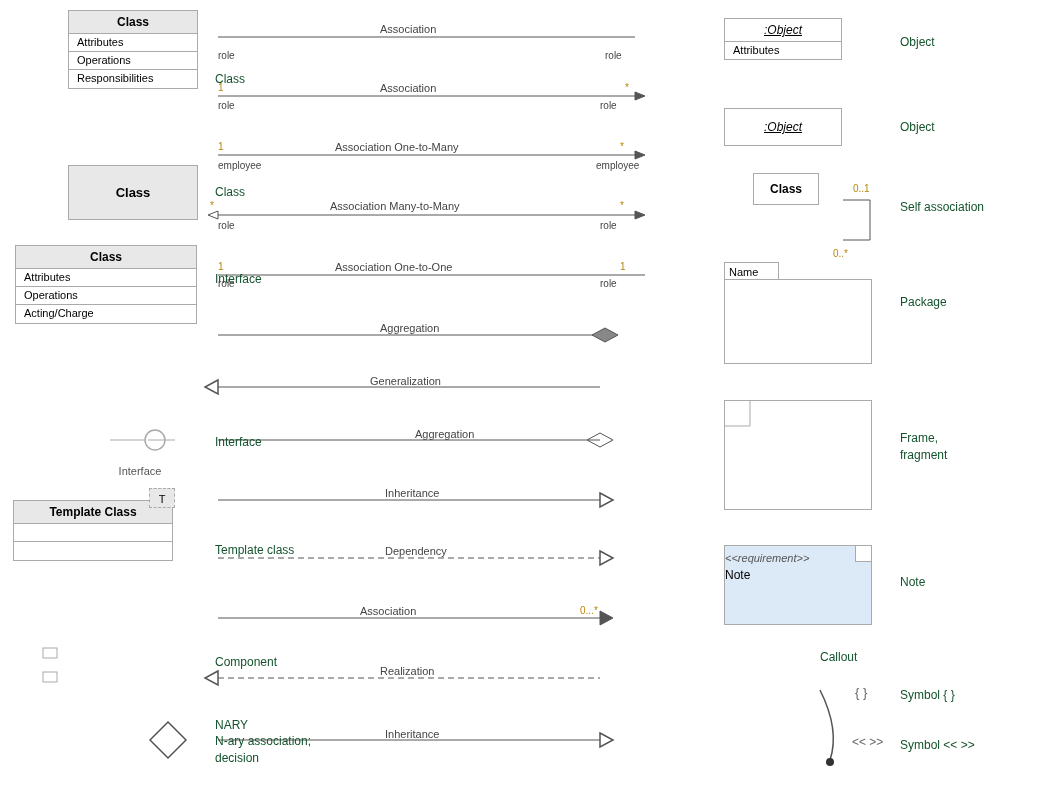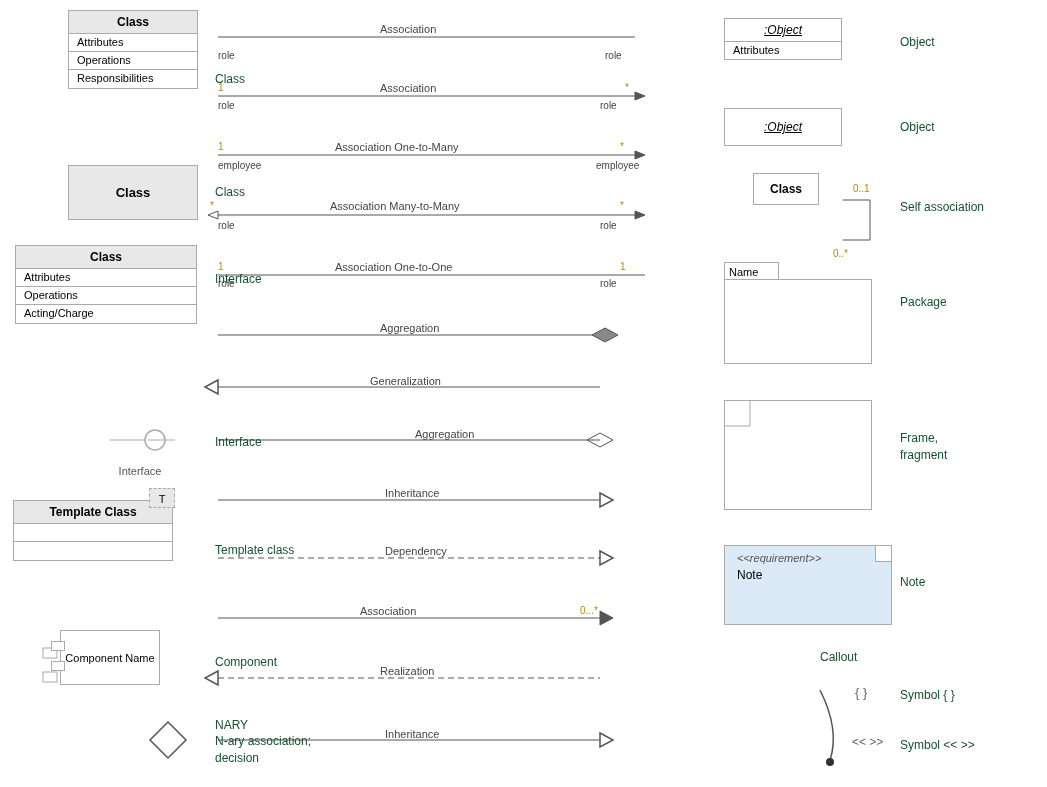--- a/index.html
+++ b/index.html
@@ -246,28 +246,20 @@
 
     <div class="uml-class" style="position:relative; width:160px; left:0; top:10px;">
       <div class="class-name">Template Class</div>
       <div class="class-section" style="min-height:18px;"></div>
       <div class="class-section" style="min-height:18px;"></div>
     </div>
   </div>
 
   <div class="diagram-label" style="left:215px; top:543px;">Template class</div>
 
-  <div style="position:absolute; left:60px; top:630px;">
-    <div style="position:relative; border:1px solid #aaa; background:#fff; width:100px; height:55px; display:flex; align-items:center; justify-content:center;">
-
-      <div style="position:absolute; left:-10px; top:10px; width:14px; height:10px; border:1px solid #aaa; background:#fff;"></div>
-      <div style="position:absolute; left:-10px; top:30px; width:14px; height:10px; border:1px solid #aaa; background:#fff;"></div>
-      <span style="font-size:11px;">Component Name</span>
-    </div>
-  </div>
 
   <div class="diagram-label" style="left:215px; top:655px;">Component</div>
 
   <div style="position:absolute; left:148px; top:720px;">
     <svg width="40" height="40">
       <polygon points="20,2 38,20 20,38 2,20" fill="none" stroke="#555" stroke-width="1.5"></polygon>
     </svg>
   </div>
 
   <div class="diagram-label" style="left:215px; top:718px;text-align:right;">NARY</div>
@@ -355,21 +347,21 @@
 
     <svg style="position:absolute;top:0;left:0;width:148px;height:110px;">
       <polyline points="0,25 25,25 25,0" fill="none" stroke="#aaa" stroke-width="1"></polyline>
     </svg>
   </div>
 
   <div class="diagram-label" style="left:900px; top:430px; line-height:1.4;">
     <span>Frame,<br>fragment</span>
   </div>
 
-  <div class="uml-note" style="left:724px; top:545px; width:168px; min-height:80px; padding:6px 20px 6px 12px;">
+  <div class="uml-note" style="left:724px; top:545px; width:148px; min-height:80px; padding:6px 20px 6px 0;">
     <div class="note-corner"></div>
     <div style="font-size:11px; color:#555; font-style:italic;">&lt;&lt;requirement&gt;&gt;</div>
     <div style="font-size:12px; margin-top:4px;">Note</div>
   </div>
 
   <div class="diagram-label" style="left:900px; top:575px;">Note</div>
 
   <div class="diagram-label" style="left:820px; top:650px;">Callout</div>
 
   <div class="diagram-label" style="left:855px; top:685px; font-size:13px; color:#666;">{ }</div>

